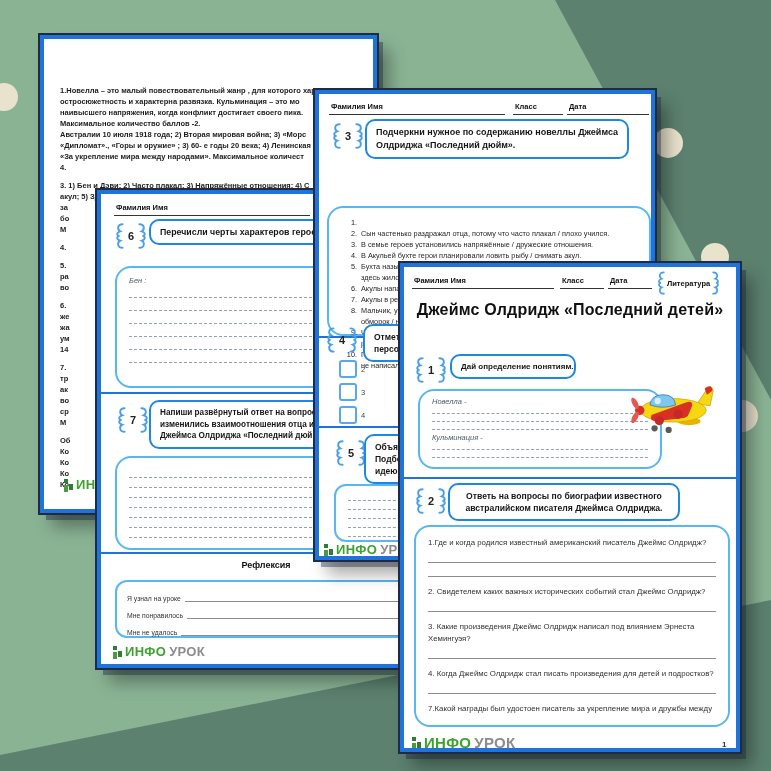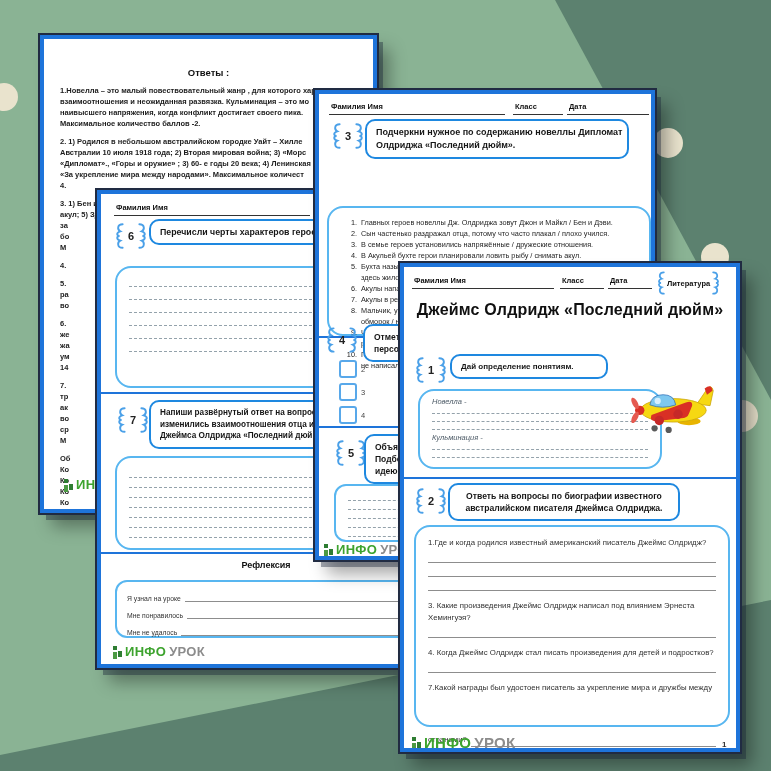--- a/index.html
+++ b/index.html
@@ -58,27 +58,25 @@
 <body>
 
 <div id="stage">
   <div class="band"></div>
   <div class="dot" style="left:-10px;top:83px;width:28px;height:28px;"></div>
   <div class="dot" style="left:653px;top:128px;width:30px;height:30px;"></div>
   <div class="dot" style="left:701px;top:243px;width:28px;height:28px;"></div>
   <div class="dot" style="left:726px;top:400px;width:32px;height:32px;"></div>
 
   <div class="page" style="left:40px;top:35px;width:337px;height:478px;">
-    <div class="ans-title" style="top:28px;">Ответы :</div>
     <div class="ans-block">
       <div class="ans-line">1.Новелла – это малый повествовательный жанр , для которого характерна</div>
-      <div class="ans-line">взаимоотношения и неожиданная развязка. Кульминация – это мо</div>
+      <div class="ans-line">остросюжетность и характерна развязка. Кульминация – это мо</div>
       <div class="ans-line">наивысшего напряжения, когда конфликт достигает своего пика.</div>
       <div class="ans-line">Максимальное количество баллов -2.</div>
-      <div class="ans-line mt">2. 1) Родился в небольшом австралийском городке Уайт – Хилле</div>
       <div class="ans-line">Австралии 10 июля 1918 года; 2) Вторая мировая война; 3) «Морс</div>
       <div class="ans-line">«Дипломат»., «Горы и оружие» ; 3) 60- е годы 20 века; 4) Ленинская</div>
       <div class="ans-line">«За укрепление мира между народами». Максимальное количест</div>
       <div class="ans-line">4.</div>
       <div class="ans-line mt">3. 1) Бен и Дэви; 2) Часто плакал; 3) Напряжённые отношения; 4) С</div>
       <div class="ans-line">акул; 5) Здесь жило много акул; 6) Вымазан кровью; 7) Руку; 8) На</div>
       <div class="ans-line">за</div>
       <div class="ans-line">бо</div>
       <div class="ans-line">М</div>
       <div class="ans-line mt">4.</div>
@@ -121,20 +119,21 @@
         </svg>
       <span class="num">6</span>
       <svg class="curl curl-r" viewBox="0 0 14 36" width="11" height="30">
           <path d="M11 3 C4 3 4 10 8 12 C3 13.5 3 17.5 7 18 C3 18.5 3 22.5 8 24 C4 26 4 33 11 33" fill="none" stroke="#4aa0e8" stroke-width="2.4" stroke-linecap="round"></path>
         </svg>
     </div>
     <div class="tbox" style="left:48px;top:25px;width:278px;font-size:8.8px;line-height:12px;">
       <div>Перечисли черты характеров героев, ко</div>
     </div>
     <div class="cbox" style="left:14px;top:72px;width:306px;height:122px;padding-top:6px;">
+      <div class="flabel">Бен :</div>
       <div class="wl"></div>
       <div class="wl"></div>
       <div class="wl"></div>
       <div class="wl"></div>
       <div class="wl"></div>
       <div class="wl"></div>
     </div>
 
     <div class="divider" style="top:198px;"></div>
 
@@ -196,30 +195,27 @@
     <div class="deco" style="left:12px;top:27px;">
       <svg class="curl" viewBox="0 0 14 36" width="11" height="30">
           <path d="M11 3 C4 3 4 10 8 12 C3 13.5 3 17.5 7 18 C3 18.5 3 22.5 8 24 C4 26 4 33 11 33" fill="none" stroke="#4aa0e8" stroke-width="2.4" stroke-linecap="round"></path>
         </svg>
       <span class="num">3</span>
       <svg class="curl curl-r" viewBox="0 0 14 36" width="11" height="30">
           <path d="M11 3 C4 3 4 10 8 12 C3 13.5 3 17.5 7 18 C3 18.5 3 22.5 8 24 C4 26 4 33 11 33" fill="none" stroke="#4aa0e8" stroke-width="2.4" stroke-linecap="round"></path>
         </svg>
     </div>
     <div class="tbox" style="left:46px;top:25px;width:264px;font-size:9px;line-height:13px;">
-      <div>Подчеркни нужное по содержанию новеллы Дипломат</div>
+      <div>Подчеркни нужное по содержанию новеллы Джеймса</div>
       <div>Олдриджа «Последний дюйм».</div>
     </div>
 
     <div class="cbox" style="left:8px;top:112px;width:324px;height:130px;padding:9px 6px 0 12px;">
       <div class="li">
           <span class="ln">1.</span>
-          <span class="lt">
-            <div>Главных героев новеллы Дж. Олдриджа зовут Джон и Майкл / Бен и Дэви.</div>
-          </span>
         </div>
       <div class="li">
           <span class="ln">2.</span>
           <span class="lt">
             <div>Сын частенько раздражал отца, потому что часто плакал /  плохо учился.</div>
           </span>
         </div>
       <div class="li">
           <span class="ln">3.</span>
           <span class="lt">
@@ -336,32 +332,32 @@
     <div class="subject" style="left:252px;top:3px;">
       <svg class="curl" viewBox="0 0 14 36" width="10" height="26">
           <path d="M11 3 C4 3 4 10 8 12 C3 13.5 3 17.5 7 18 C3 18.5 3 22.5 8 24 C4 26 4 33 11 33" fill="none" stroke="#4aa0e8" stroke-width="2.4" stroke-linecap="round"></path>
         </svg>
       <b>Литература</b>
       <svg class="curl curl-r" viewBox="0 0 14 36" width="10" height="26">
           <path d="M11 3 C4 3 4 10 8 12 C3 13.5 3 17.5 7 18 C3 18.5 3 22.5 8 24 C4 26 4 33 11 33" fill="none" stroke="#4aa0e8" stroke-width="2.4" stroke-linecap="round"></path>
         </svg>
     </div>
 
-    <div class="main-title" style="top:34px;">Джеймс Олдридж «Последний дюйм»</div>
+    <div class="main-title" style="top:34px;">Джеймс Олдридж «Последний детей»</div>
 
     <div class="deco" style="left:10px;top:88px;">
       <svg class="curl" viewBox="0 0 14 36" width="11" height="30">
           <path d="M11 3 C4 3 4 10 8 12 C3 13.5 3 17.5 7 18 C3 18.5 3 22.5 8 24 C4 26 4 33 11 33" fill="none" stroke="#4aa0e8" stroke-width="2.4" stroke-linecap="round"></path>
         </svg>
       <span class="num">1</span>
       <svg class="curl curl-r" viewBox="0 0 14 36" width="11" height="30">
           <path d="M11 3 C4 3 4 10 8 12 C3 13.5 3 17.5 7 18 C3 18.5 3 22.5 8 24 C4 26 4 33 11 33" fill="none" stroke="#4aa0e8" stroke-width="2.4" stroke-linecap="round"></path>
         </svg>
     </div>
-    <div class="tbox" style="left:46px;top:87px;width:158px;font-size:8px;line-height:11px;">
+    <div class="tbox" style="left:46px;top:87px;width:126px;font-size:8px;line-height:11px;">
       <div>Дай определение понятиям.</div>
     </div>
     <div class="cbox" style="left:14px;top:122px;width:244px;height:80px;padding-top:4px;">
       <div class="flabel">Новелла -</div>
       <div class="wl" style="height:7px;"></div>
       <div class="wl" style="height:7px;"></div>
       <div class="wl" style="height:7px;"></div>
       <div class="flabel" style="padding-top:3px;">Кульминация -</div>
       <div class="wl" style="height:7px;"></div>
       <div class="wl" style="height:7px;"></div>
@@ -397,20 +393,21 @@
     </div>
     <div class="tbox" style="left:44px;top:216px;width:232px;font-size:8.6px;line-height:12px;text-align:center;">
       <div>Ответь на вопросы по биографии известного</div>
       <div>австралийском писателя Джеймса Олдриджа.</div>
     </div>
 
     <div class="cbox" style="left:10px;top:258px;width:316px;height:202px;padding:10px 12px 1px;">
       <div class="qtext">1.Где и когда родился известный американский писатель Джеймс Олдридж?</div>
       <div class="ql"></div>
       <div class="ql"></div>
+      <div class="qtext" style="margin-top:9px;">2.  Свидетелем каких важных исторических событий стал Джеймс Олдридж?</div>
       <div class="ql"></div>
       <div class="qtext" style="margin-top:9px;">3. Какие произведения Джеймс Олдридж  написал под влиянием Эрнеста</div>
       <div class="qtext">Хемингуэя?</div>
       <div class="ql"></div>
       <div class="qtext" style="margin-top:9px;">4. Когда Джеймс Олдридж стал писать произведения для детей и подростков?</div>
       <div class="ql"></div>
       <div class="qtext" style="margin-top:9px;">7.Какой награды был удостоен писатель за укрепление мира и дружбы между</div>
       <div class="qrow">
         <span class="qtext">странами?</span>
         <span class="ql flex1" style="margin-left:4px;"></span>

